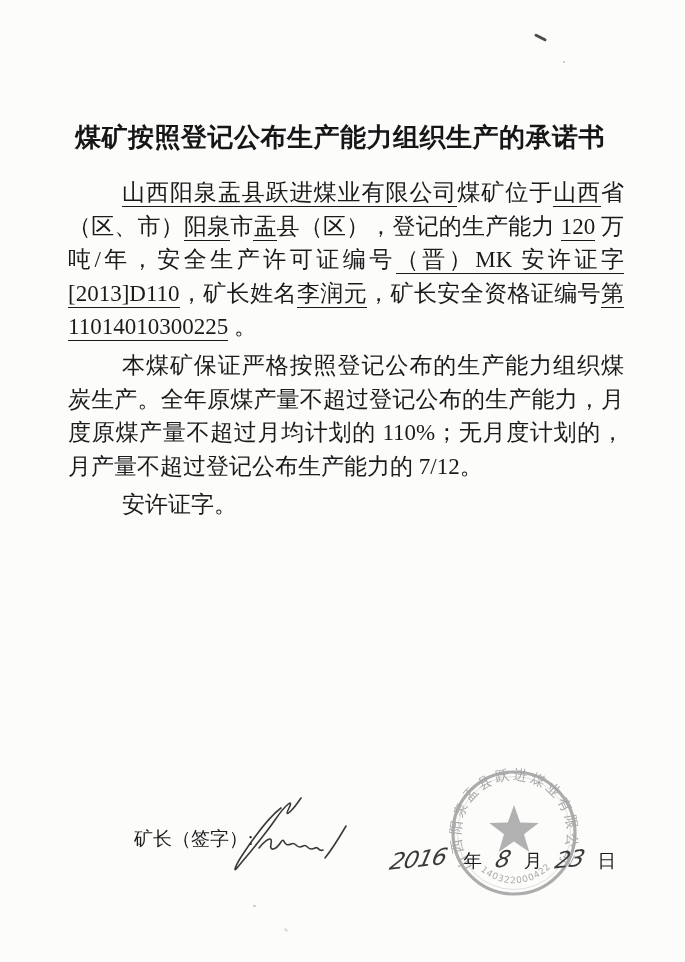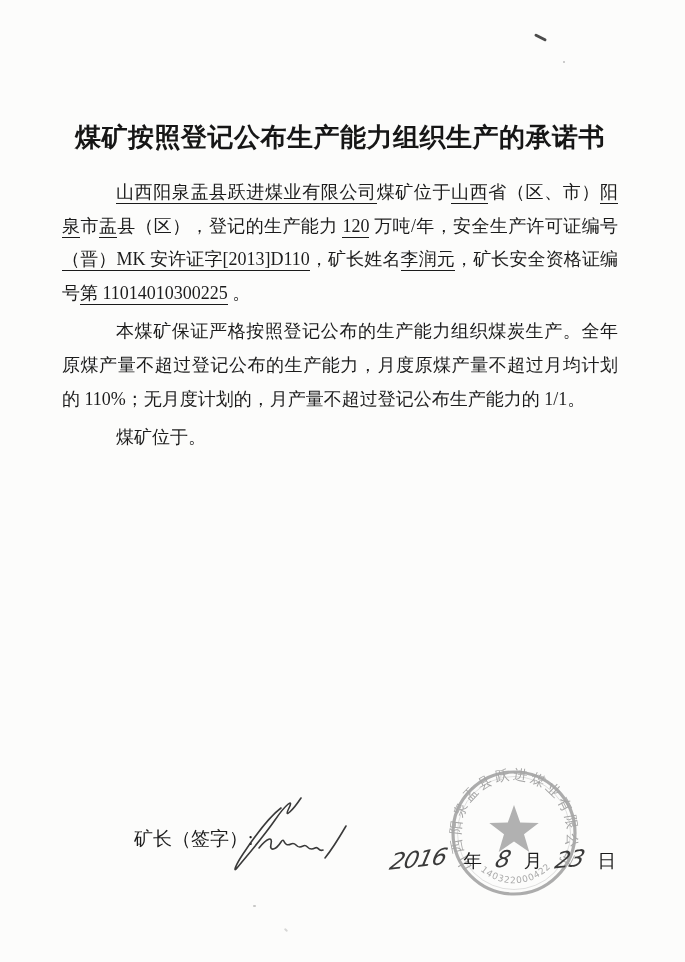--- a/index.html
+++ b/index.html
@@ -5,22 +5,22 @@
   html,body{margin:0;padding:0;background:#ffffff;}
   .page{
     position:relative;width:685px;height:962px;background:#fcfcfb;overflow:hidden;
     font-family:"Liberation Serif","DejaVu Serif",serif;color:#1b1b1b;
   }
   .title{
     position:absolute;top:120px;left:62px;width:556px;margin:0;
     text-align:center;font-size:26px;font-weight:bold;letter-spacing:.5px;color:#161616;
   }
   .doc-body{
-    position:absolute;top:176px;left:62px;width:556px;
-    font-size:18px;line-height:33.6px;text-align:justify;text-justify:inter-ideograph;
+    position:absolute;top:176px;left:68px;width:556px;
+    font-size:23px;line-height:33.6px;text-align:justify;text-justify:inter-ideograph;
   }
   .doc-body p{margin:0 0 5px 0;text-indent:54px;}
   .doc-body .u{border-bottom:1.2px solid #1b1b1b;padding-bottom:1px;}
   .sig-label{position:absolute;left:134px;top:826px;font-size:19px;white-space:nowrap;text-align:right;}
   .seal-label{position:absolute;left:445px;top:818px;font-size:19px;white-space:nowrap;z-index:3;}
   .signature-svg{position:absolute;left:213px;top:792px;z-index:2;}
   .stamp-svg{position:absolute;left:448px;top:767px;z-index:1;opacity:.92;}
   .date-line{position:absolute;left:391px;top:846px;z-index:3;white-space:nowrap;}
   .date-line span{display:inline-block;vertical-align:baseline;}
   .hand{
@@ -43,22 +43,22 @@
 
   <div class="speck s1"></div>
   <div class="speck s2"></div>
   <div class="speck s3"></div>
   <div class="speck s4"></div>
 
   <h1 class="title">煤矿按照登记公布生产能力组织生产的承诺书</h1>
 
   <div class="doc-body">
       <p><span class="u">山西阳泉盂县跃进煤业有限公司</span><span>煤矿位于</span><span class="u">山西</span><span>省（区、市）</span><span class="u">阳泉</span><span>市</span><span class="u">盂</span><span>县（区），登记的生产能力 </span><span class="u">120</span><span> 万吨/年，安全生产许可证编号</span><span class="u">（晋）MK 安许证字[2013]D110</span><span>，矿长姓名</span><span class="u">李润元</span><span>，矿长安全资格证编号</span><span class="u">第 11014010300225</span><span> 。</span></p>
-      <p><span>本煤矿保证严格按照登记公布的生产能力组织煤炭生产。全年原煤产量不超过登记公布的生产能力，月度原煤产量不超过月均计划的 110%；无月度计划的，月产量不超过登记公布生产能力的 1/1。</span></p>
-      <p><span>煤矿位于。</span></p>
+      <p><span>本煤矿保证严格按照登记公布的生产能力组织煤炭生产。全年原煤产量不超过登记公布的生产能力，月度原煤产量不超过月均计划的 110%；无月度计划的，月产量不超过登记公布生产能力的 7/12。</span></p>
+      <p><span>安许证字。</span></p>
     </div>
 
   <div class="sig-label">矿长（签字）:</div>
 
   <svg class="signature-svg" width="145" height="85" viewBox="0 0 145 85">
     <g fill="none" stroke="#3a3a3a" stroke-width="1.6" stroke-linecap="round" stroke-linejoin="round">
       <path d="M88,6 C80,18 70,28 76,16 C81,6 73,12 62,28 C48,48 32,66 24,76 C20,81 22,74 30,62 C46,38 60,22 68,16"></path>
       <path d="M46,56 C54,46 60,44 58,52 C56,60 63,58 68,50 C72,44 70,56 78,52 C84,49 82,58 90,54 C95,51 94,60 102,56 C106,54 105,60 110,58"></path>
       <path d="M112,66 C120,56 126,46 133,34"></path>
     </g>

